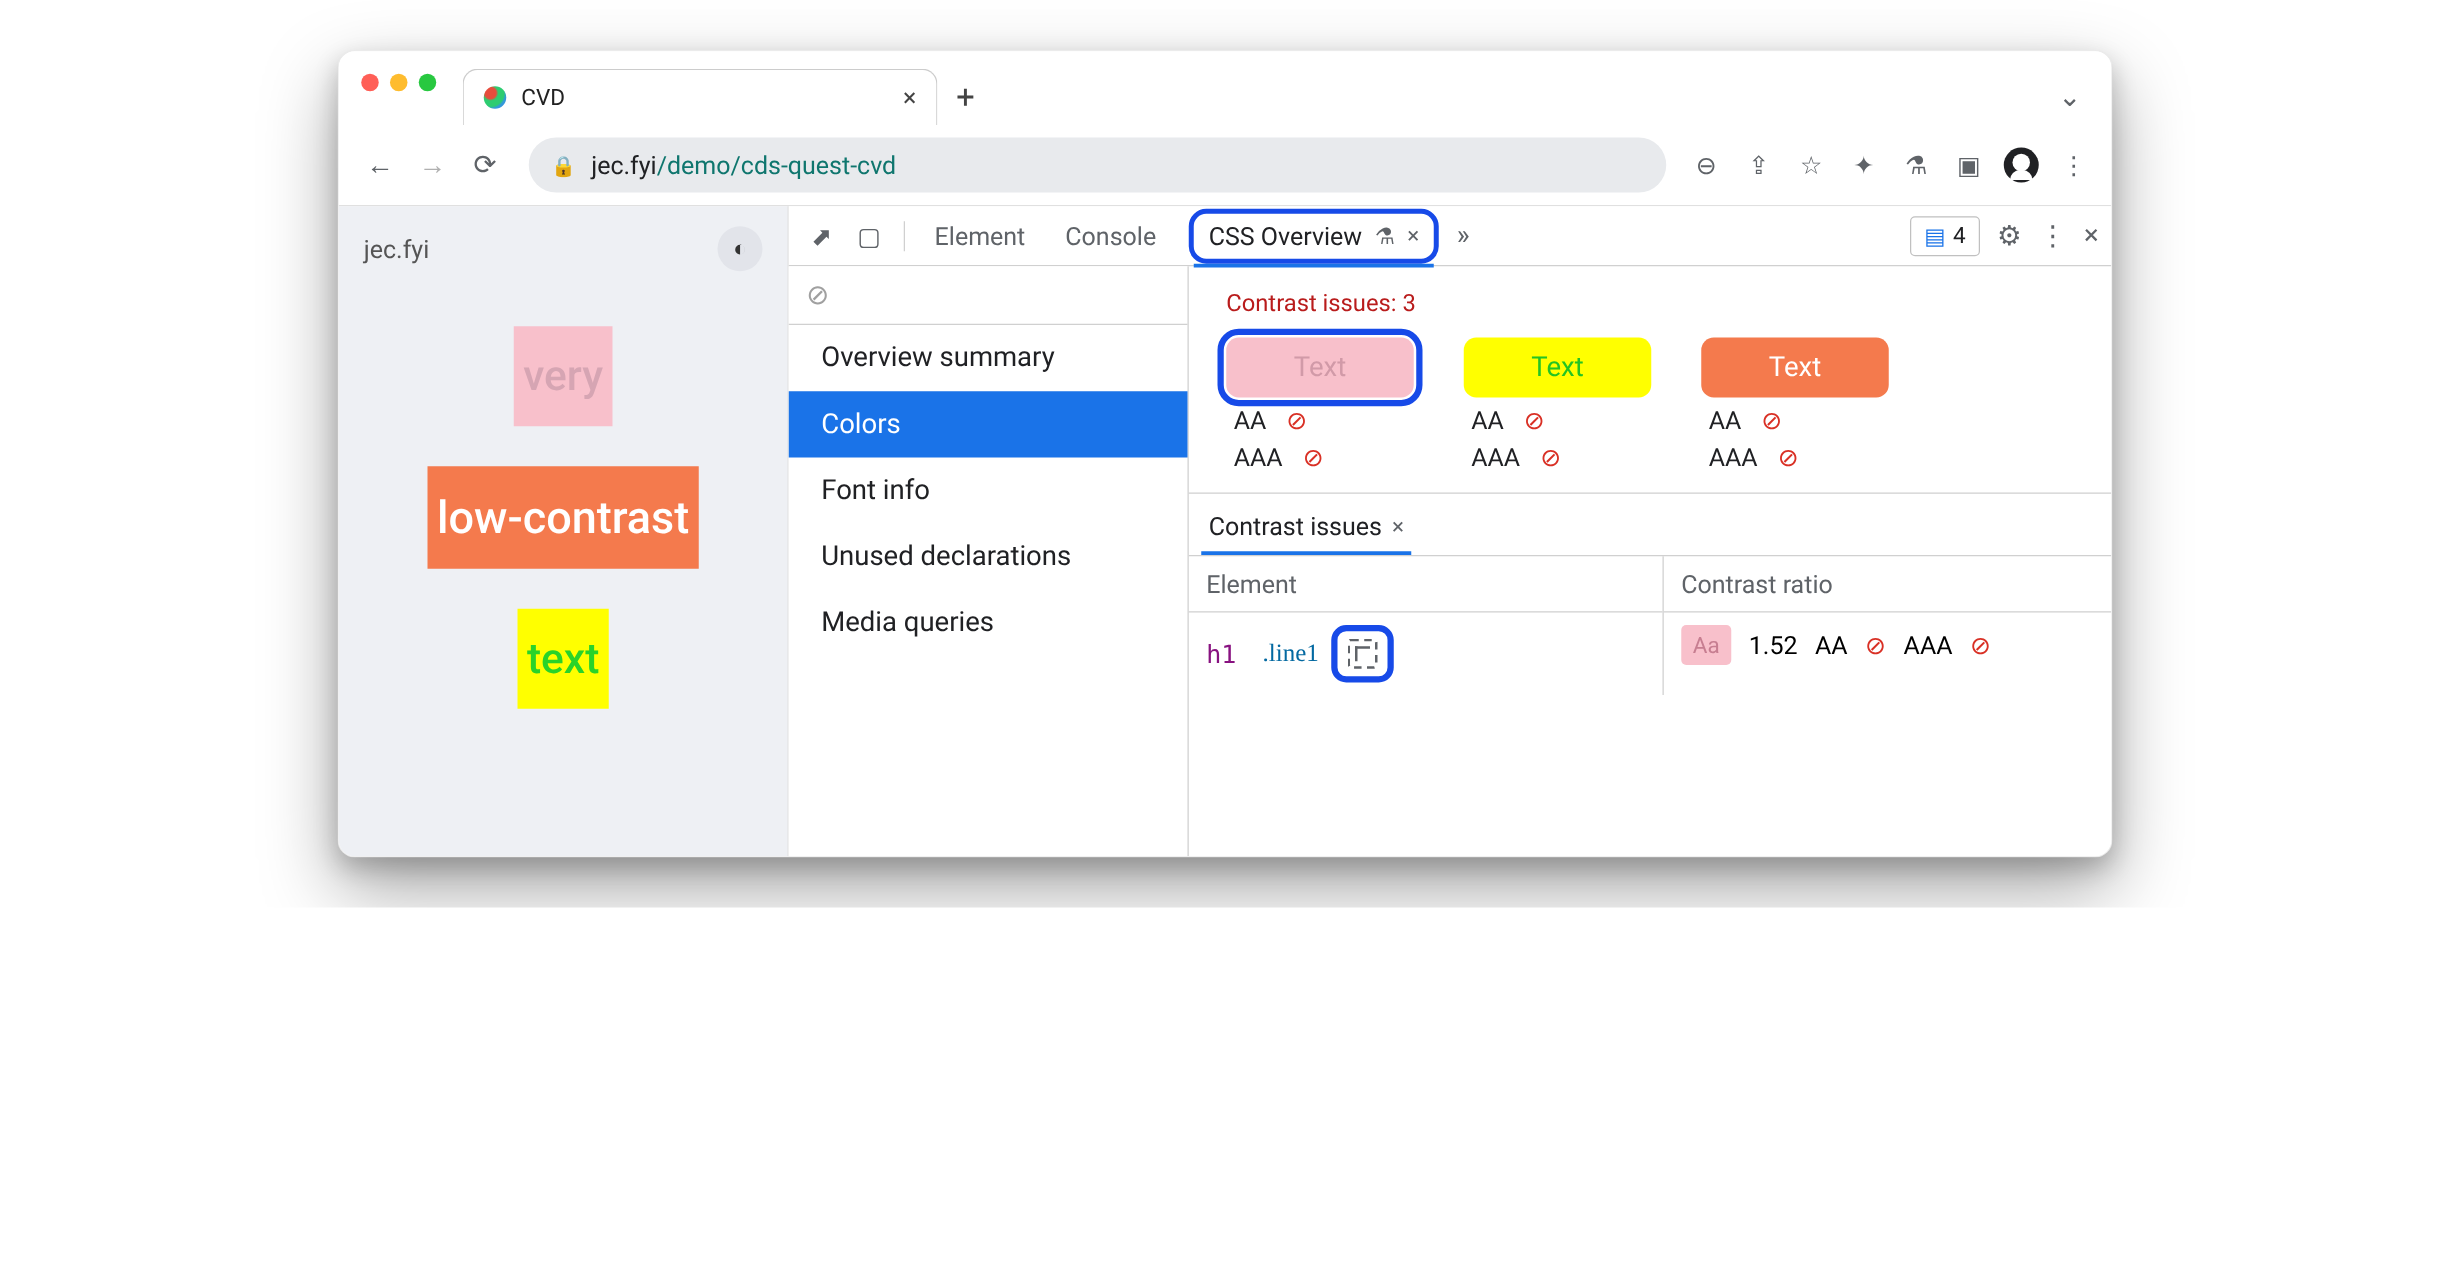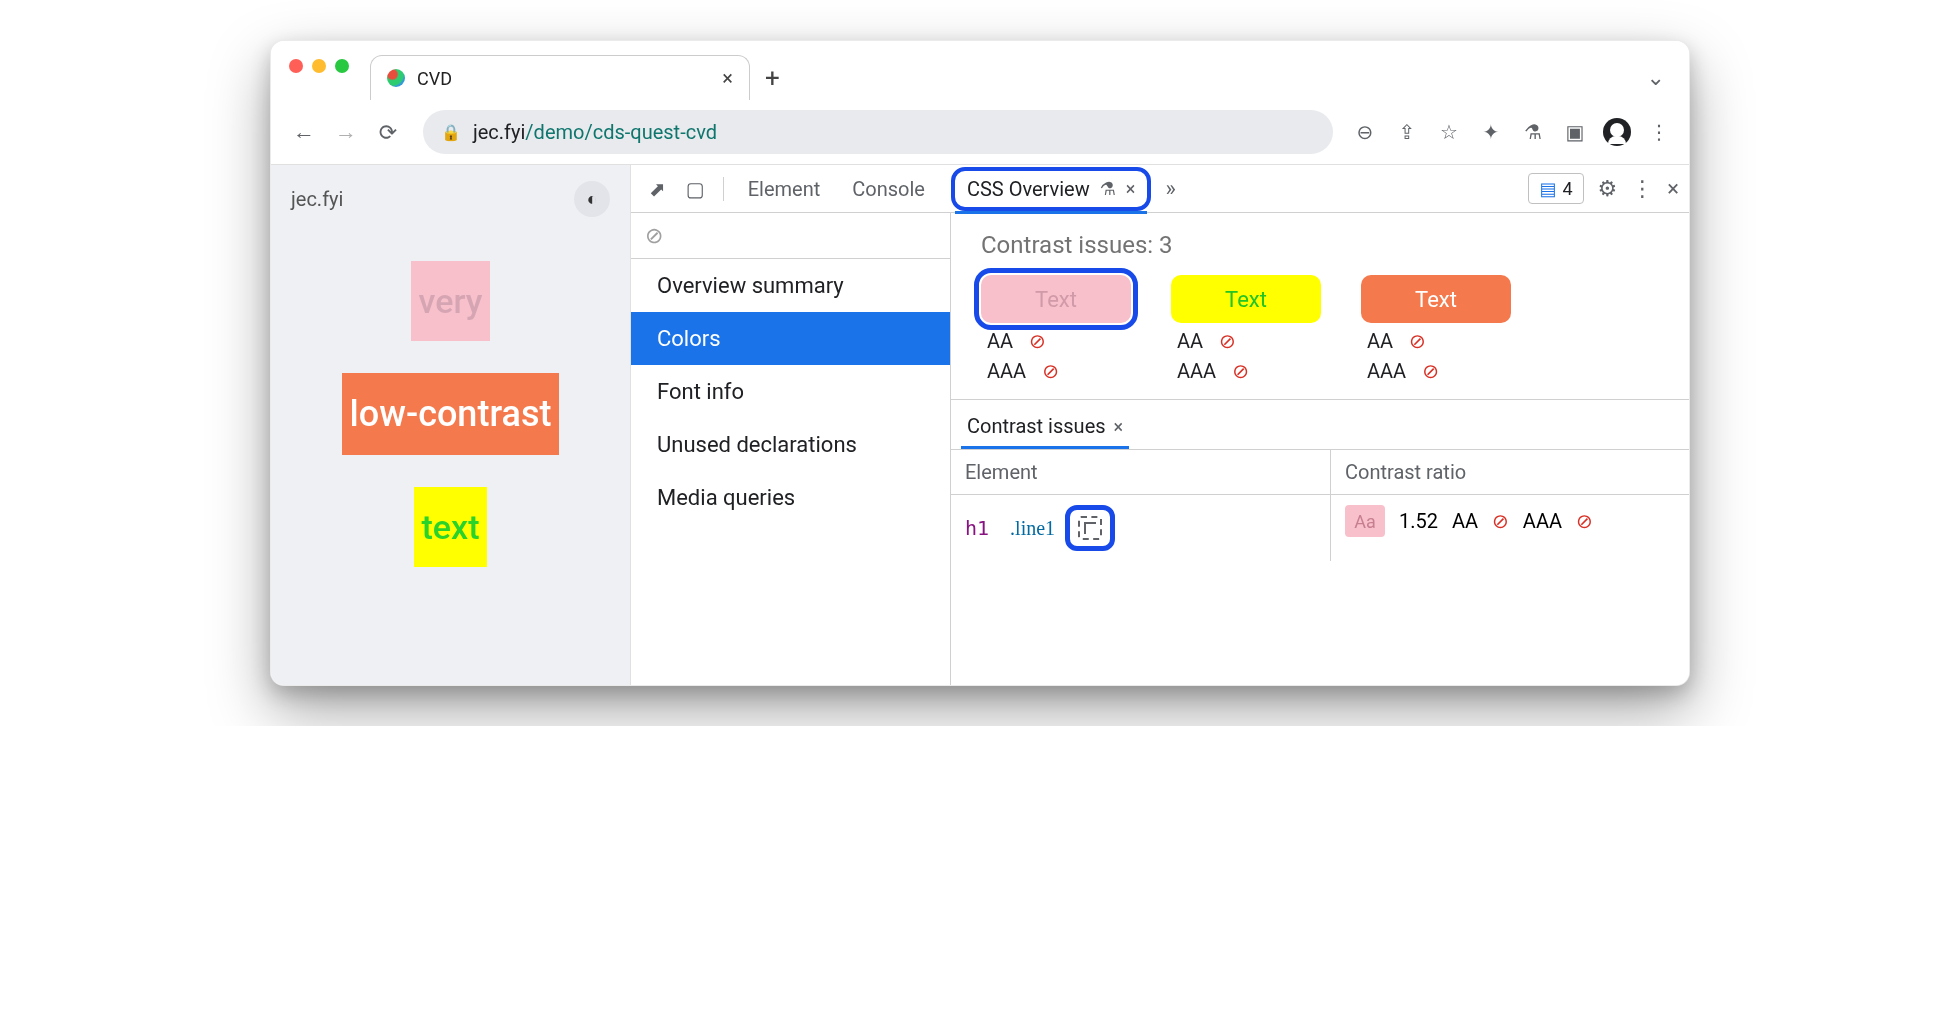--- a/index.html
+++ b/index.html
@@ -75,21 +75,21 @@
 
 .dt-body { display:flex; flex:1; }
 .dt-sidebar { width:320px; border-right:1px solid #d0d0d0; background:#fff; }
 .dt-sidebar-top { padding:10px 14px; border-bottom:1px solid #d0d0d0;}
 .forbid-icon { font-size:22px; color:#a0a0a0; }
 .dt-nav { display:flex; flex-direction:column; }
 .dt-nav-item { padding:14px 26px; font-size:22px; color:#202124; }
 .dt-nav-item.active { background:#1a73e8; color:#fff; }
 
 .dt-main { flex:1; display:flex; flex-direction:column; }
-.contrast-header { padding:18px 30px 12px 30px; font-size:24px; color:#737373;}
+.contrast-header { padding:18px 30px 12px 30px; font-size:19px; color:#b91c1c;}
 .swatches { display:flex; gap:40px; padding:4px 30px 16px 30px; }
 .swatch-block { display:flex; flex-direction:column; gap:6px; }
 .swatch { width:150px; height:48px; border-radius:10px; display:flex; align-items:center; justify-content:center; font-size:22px; }
 .swatch.highlighted { outline:5px solid #174ae8; outline-offset:2px; border-radius:10px;}
 .sw1 { background:#f8c0cb; color:#d19aa8; }
 .sw2 { background:#ffff00; color:#23c423; }
 .sw3 { background:#f47a4d; color:#ffffff; }
 .rating-row { display:flex; align-items:center; gap:16px; font-size:20px; color:#202124; padding-left:6px;}
 .ban { color:#d93025; font-size:20px; }
 

